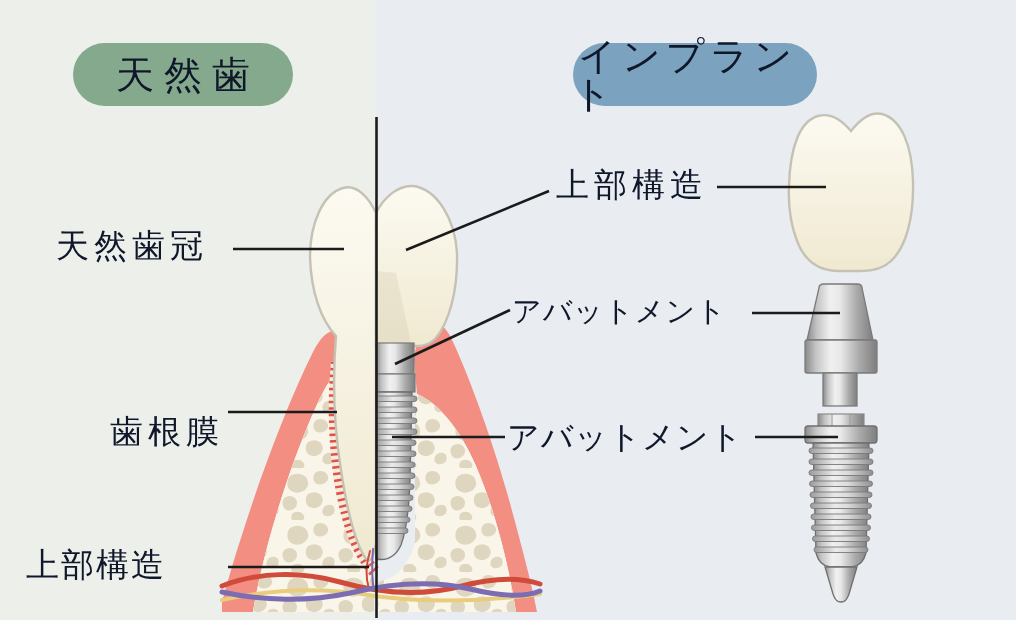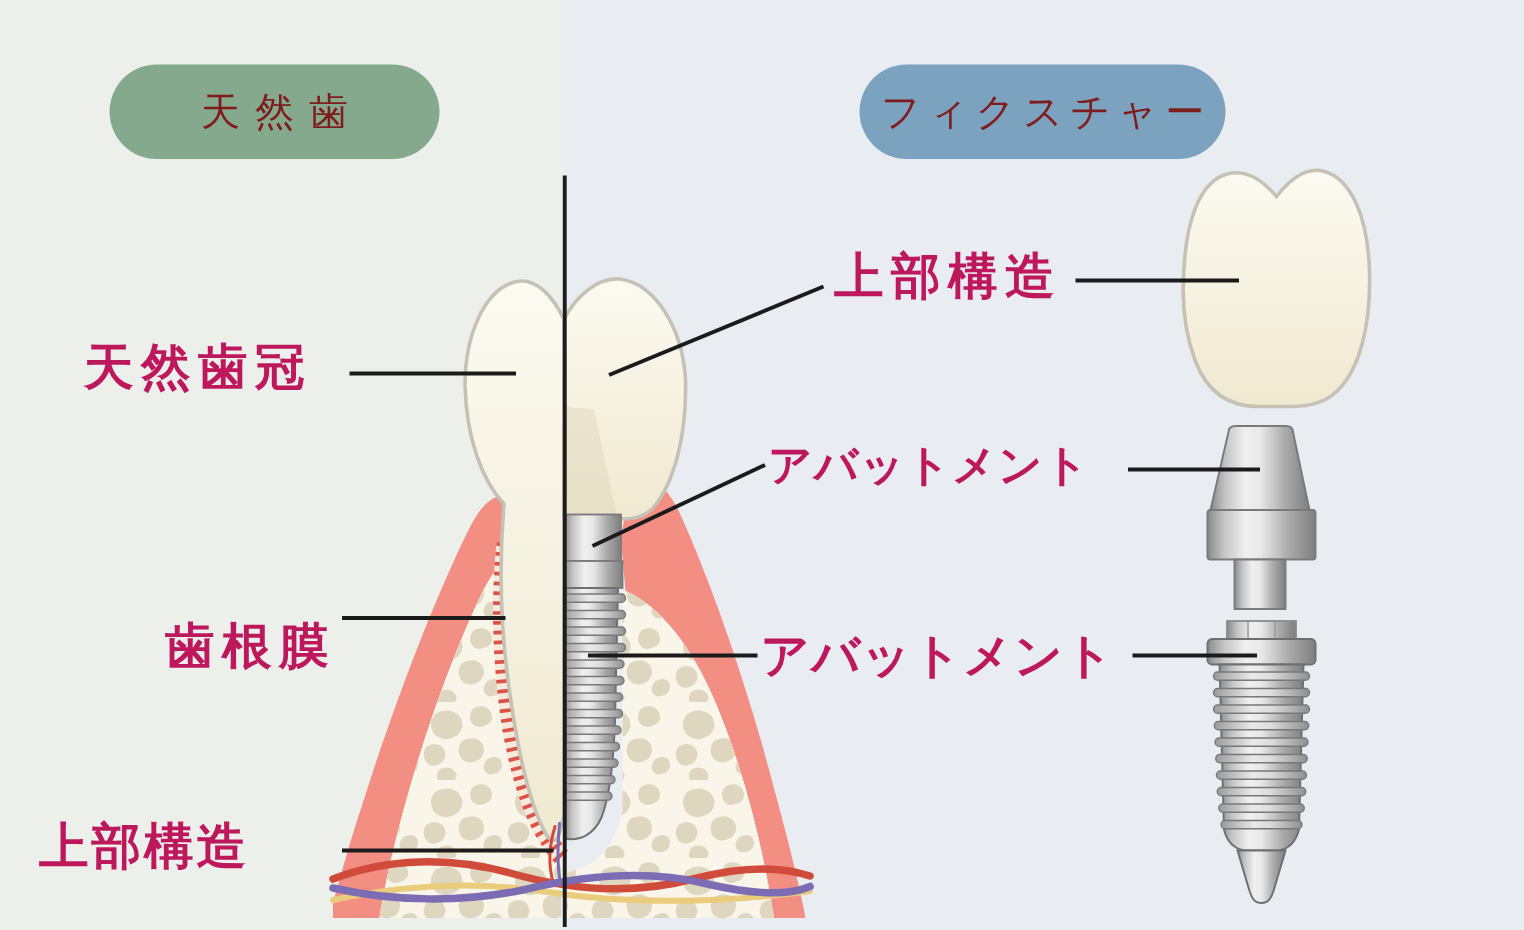--- a/index.html
+++ b/index.html
@@ -4,29 +4,29 @@
 <style>
   html,body{margin:0;padding:0;}
   body{
     width:1016px;height:620px;position:relative;overflow:hidden;
     background:#E9EDF2;
     font-family:"Liberation Serif","DejaVu Serif",serif;
   }
   .bg-left{position:absolute;left:0;top:0;width:376px;height:620px;background:#EDF0EA;}
   svg.illu{position:absolute;left:0;top:0;}
   .badge{
-    position:absolute;height:63px;border-radius:32px;color:#7f1d1d;
+    position:absolute;height:63px;border-radius:32px;color:#0f172a;
     display:flex;align-items:center;justify-content:center;
-    font-size:26px;line-height:1;
+    font-size:38px;line-height:1;
   }
   .badge-natural{left:73px;top:43px;width:220px;background:#85A98C;letter-spacing:10px;text-indent:10px;}
   .badge-implant{left:573px;top:43px;width:244px;background:#7BA3BF;letter-spacing:5px;text-indent:5px;}
   .lbl{
-    position:absolute;color:#be185d;font-size:33px;line-height:1;
-    letter-spacing:5px;white-space:nowrap;font-weight:bold;
+    position:absolute;color:#0f172a;font-size:33px;line-height:1;
+    letter-spacing:5px;white-space:nowrap;
   }
   .lbl-crown{left:56px;top:230px;}
   .lbl-ligament{left:110px;top:416px;}
   .lbl-vessels{left:26px;top:549px;letter-spacing:2px;}
   .lbl-super{left:556px;top:169px;}
   .lbl-abutment{left:512px;top:297px;font-size:29px;letter-spacing:1px;}
   .lbl-fixture{left:507px;top:421px;font-size:32px;letter-spacing:1px;}
 </style>
 </head>
 <body>
@@ -193,20 +193,20 @@
     <line x1="549" y1="191" x2="406" y2="250"></line>
     <line x1="717" y1="187" x2="826" y2="187"></line>
     <line x1="510" y1="310" x2="395" y2="364"></line>
     <line x1="752" y1="313" x2="840" y2="313"></line>
     <line x1="392" y1="437" x2="505" y2="437"></line>
     <line x1="755" y1="437" x2="838" y2="437"></line>
   </g>
 </svg>
 
 <div class="badge badge-natural">天然歯</div>
-<div class="badge badge-implant">フィクスチャー</div>
+<div class="badge badge-implant">インプラント</div>
 
 <div class="lbl lbl-crown">天然歯冠</div>
 <div class="lbl lbl-ligament">歯根膜</div>
 <div class="lbl lbl-vessels">上部構造</div>
 <div class="lbl lbl-super">上部構造</div>
 <div class="lbl lbl-abutment">アバットメント</div>
 <div class="lbl lbl-fixture">アバットメント</div>
 
 </body></html>

